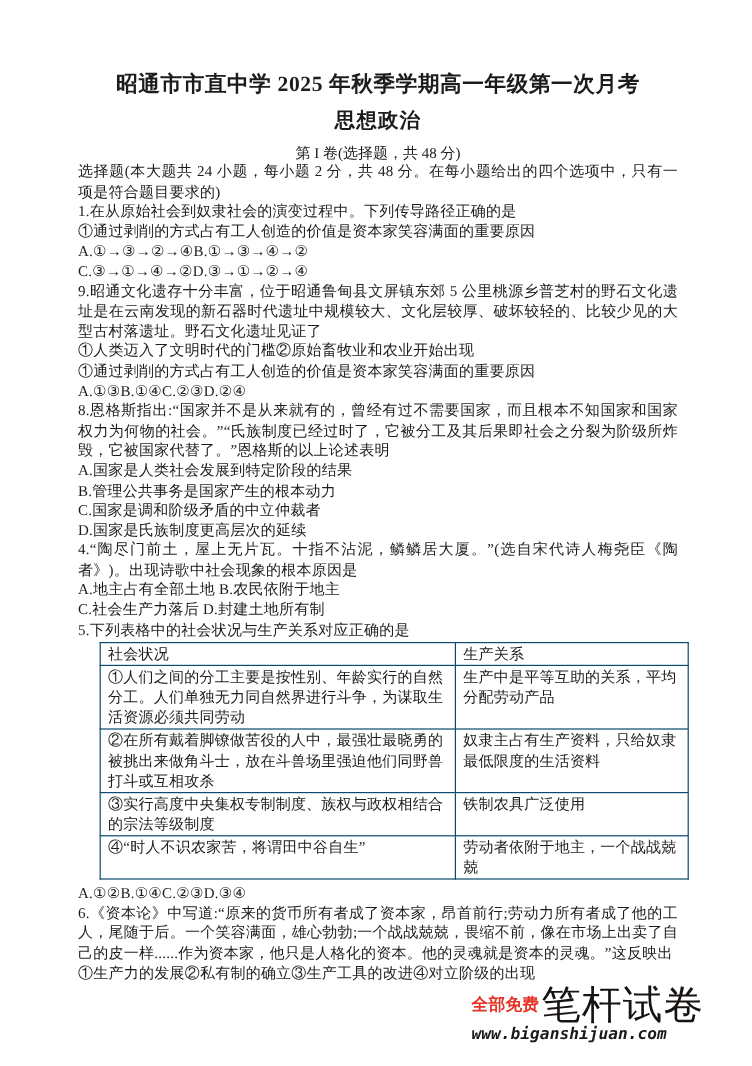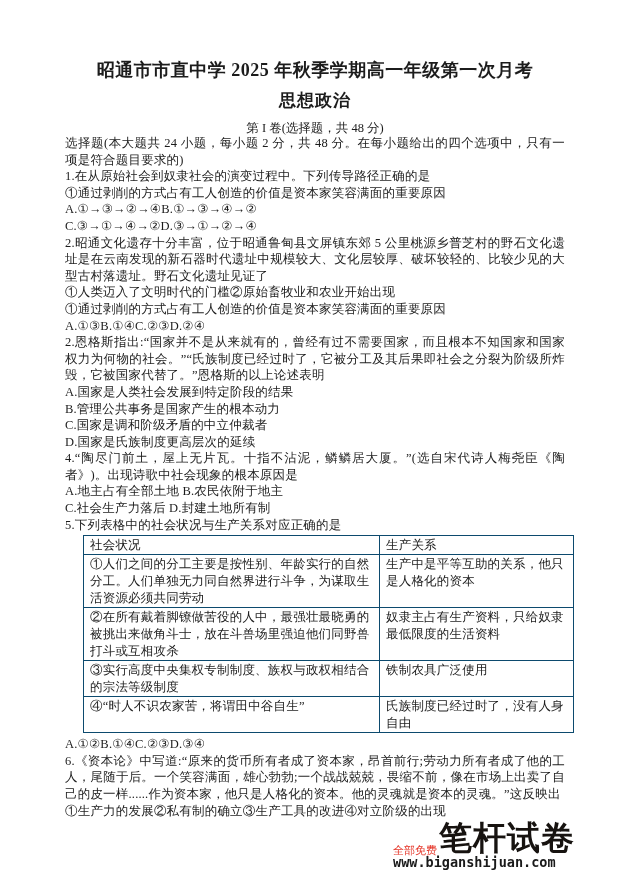--- a/index.html
+++ b/index.html
@@ -70,42 +70,43 @@
     left:393px;
     top:821px;
     width:175px;
   }
   .wm-brand-row{
     display:flex;
     align-items:flex-end;
     gap:2px;
   }
   .wm-free{
-    font-size:11px;
-    font-weight:normal;
+    font-size:14px;
+    font-weight:bold;
     line-height:9px;
-    margin-bottom:0;
+    margin-bottom:12px;
     white-space:nowrap;
   }
   .wm-brand{
     font-size:33px;
     line-height:34px;
-    font-weight:bold;
+    font-weight:normal;
     color:#171310;
     white-space:nowrap;
     letter-spacing:1px;
   }
   .wm-url{
     font-family:"DejaVu Sans Mono","Liberation Mono",monospace;
     font-size:13.5px;
     line-height:15px;
     font-weight:600;
     color:#1a1a1a;
     white-space:nowrap;
     margin-top:0px;
+    font-style:italic;
   }
 </style>
 </head>
 <body>
 
 <div class="page">
   <div class="content">
 
     <h1 class="exam-title">昭通市市直中学 2025 年秋季学期高一年级第一次月考</h1>
     <h2 class="exam-subject">思想政治</h2>
@@ -114,28 +115,28 @@
     <p class="line instructions">选择题(本大题共 24 小题，每小题 2 分，共 48 分。在每小题给出的四个选项中，只有一项是符合题目要求的)</p>
 
     <div>
       <p class="line">1.在从原始社会到奴隶社会的演变过程中。下列传导路径正确的是</p>
       <p class="line">①通过剥削的方式占有工人创造的价值是资本家笑容满面的重要原因</p>
       <p class="line">A.①→③→②→④B.①→③→④→②</p>
       <p class="line">C.③→①→④→②D.③→①→②→④</p>
     </div>
 
     <div>
-      <p class="line">2.昭通文化遗存十分丰富，位于昭通鲁甸县文屏镇东郊 5 公里桃源乡普芝村的野石文化遗址是在云南发现的新石器时代遗址中规模较大、文化层较厚、破坏较轻的、比较少见的大型古村落遗址。野石文化遗址见证了</p>
+      <p class="line">9.昭通文化遗存十分丰富，位于昭通鲁甸县文屏镇东郊 5 公里桃源乡普芝村的野石文化遗址是在云南发现的新石器时代遗址中规模较大、文化层较厚、破坏较轻的、比较少见的大型古村落遗址。野石文化遗址见证了</p>
       <p class="line">①人类迈入了文明时代的门槛②原始畜牧业和农业开始出现</p>
       <p class="line">①通过剥削的方式占有工人创造的价值是资本家笑容满面的重要原因</p>
       <p class="line">A.①③B.①④C.②③D.②④</p>
     </div>
 
     <div>
-      <p class="line">2.恩格斯指出:“国家并不是从来就有的，曾经有过不需要国家，而且根本不知国家和国家权力为何物的社会。”“氏族制度已经过时了，它被分工及其后果即社会之分裂为阶级所炸毁，它被国家代替了。”恩格斯的以上论述表明</p>
+      <p class="line">8.恩格斯指出:“国家并不是从来就有的，曾经有过不需要国家，而且根本不知国家和国家权力为何物的社会。”“氏族制度已经过时了，它被分工及其后果即社会之分裂为阶级所炸毁，它被国家代替了。”恩格斯的以上论述表明</p>
       <p class="line">A.国家是人类社会发展到特定阶段的结果</p>
       <p class="line">B.管理公共事务是国家产生的根本动力</p>
       <p class="line">C.国家是调和阶级矛盾的中立仲裁者</p>
       <p class="line">D.国家是氏族制度更高层次的延续</p>
     </div>
 
     <div>
       <p class="line">4.“陶尽门前土，屋上无片瓦。十指不沾泥，鳞鳞居大厦。”(选自宋代诗人梅尧臣《陶者》)。出现诗歌中社会现象的根本原因是</p>
       <p class="line">A.地主占有全部土地 B.农民依附于地主</p>
       <p class="line">C.社会生产力落后 D.封建土地所有制</p>
@@ -144,33 +145,33 @@
     <div>
       <p class="line">5.下列表格中的社会状况与生产关系对应正确的是</p>
       <table class="q5-table">
         <tbody>
             <tr>
           <th class="col-left">社会状况</th>
           <th class="col-right">生产关系</th>
         </tr>
         <tr>
           <td>①人们之间的分工主要是按性别、年龄实行的自然分工。人们单独无力同自然界进行斗争，为谋取生活资源必须共同劳动</td>
-          <td>生产中是平等互助的关系，他只是人格化的资本</td>
+          <td>生产中是平等互助的关系，平均分配劳动产品</td>
         </tr>
         <tr>
           <td>②在所有戴着脚镣做苦役的人中，最强壮最晓勇的被挑出来做角斗士，放在斗兽场里强迫他们同野兽打斗或互相攻杀</td>
           <td>奴隶主占有生产资料，只给奴隶最低限度的生活资料</td>
         </tr>
         <tr>
           <td>③实行高度中央集权专制制度、族权与政权相结合的宗法等级制度</td>
           <td>铁制农具广泛使用</td>
         </tr>
         <tr>
           <td>④“时人不识农家苦，将谓田中谷自生”</td>
-          <td>氏族制度已经过时了，没有人身自由</td>
+          <td>劳动者依附于地主，一个战战兢兢</td>
         </tr>
       </tbody>
         </table>
       <p class="line">A.①②B.①④C.②③D.③④</p>
     </div>
 
     <div>
       <p class="line">6.《资本论》中写道:“原来的货币所有者成了资本家，昂首前行;劳动力所有者成了他的工人，尾随于后。一个笑容满面，雄心勃勃;一个战战兢兢，畏缩不前，像在市场上出卖了自己的皮一样......作为资本家，他只是人格化的资本。他的灵魂就是资本的灵魂。”这反映出</p>
       <p class="line">①生产力的发展②私有制的确立③生产工具的改进④对立阶级的出现</p>
     </div>

